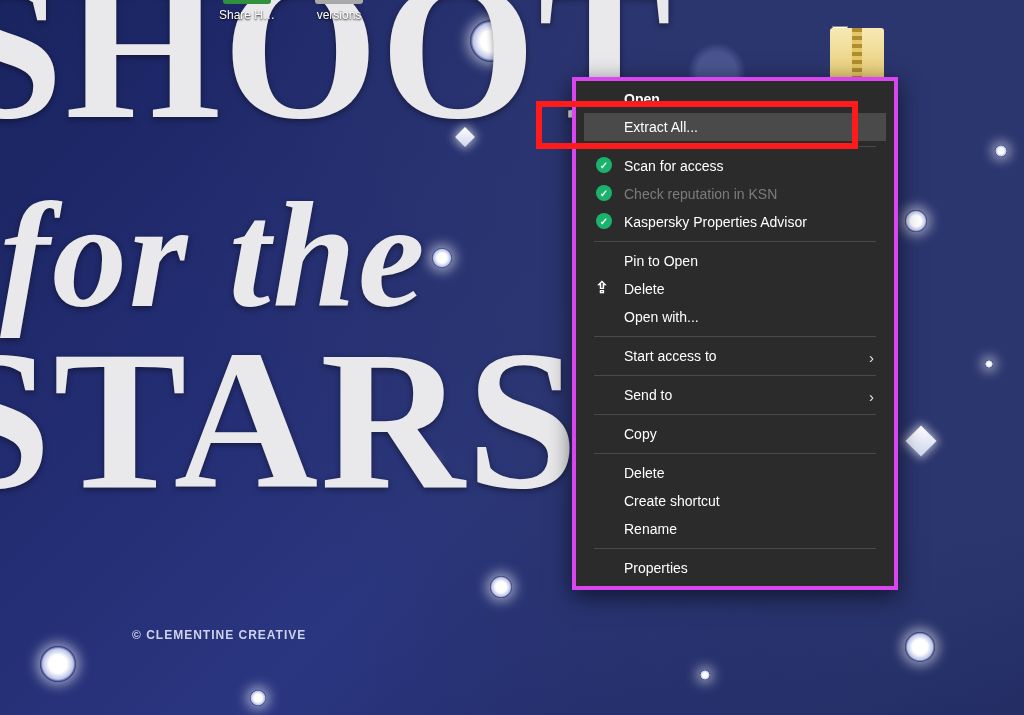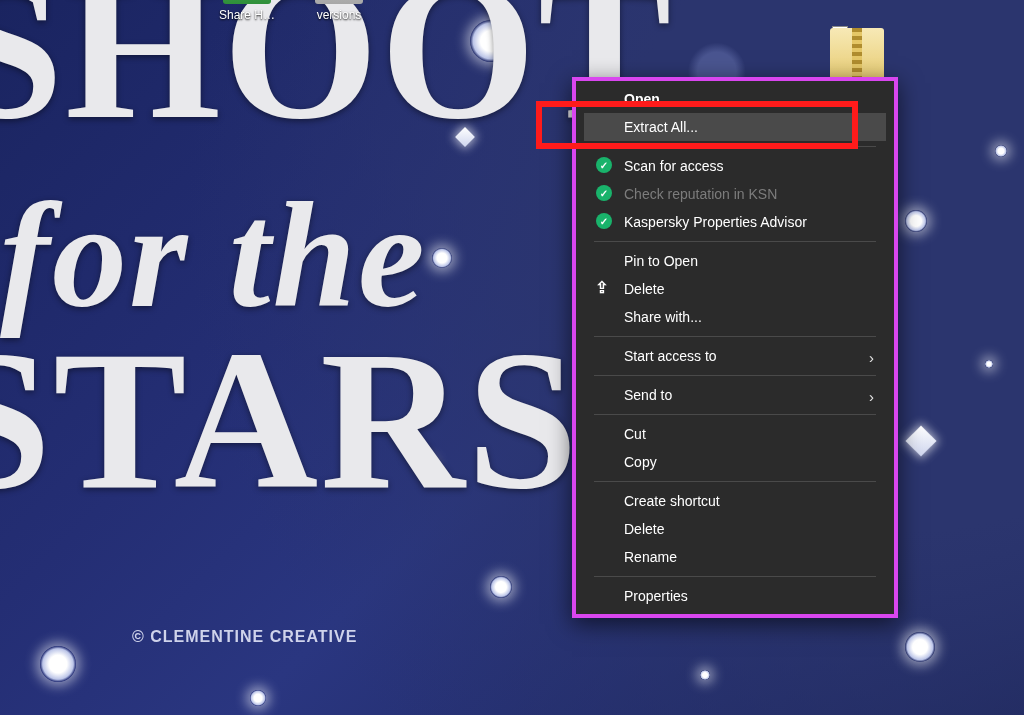--- a/index.html
+++ b/index.html
@@ -6,21 +6,21 @@
 
 .wallpaper{position:absolute;inset:0;
   background:
     radial-gradient(circle at 70% 10%,#4a5590 0 2%,transparent 3%),
     radial-gradient(circle at 90% 30%,#2b356e 0 30%,transparent 70%),
     linear-gradient(135deg,#1a2460 0%,#242e74 35%,#2a3680 55%,#1b2458 100%);}
 .star{position:absolute;border-radius:50%;background:radial-gradient(circle,#fff 0 35%,#bcc5e8 60%,transparent 70%);box-shadow:0 0 12px 4px rgba(255,255,255,.5)}
 .diamond{position:absolute;width:22px;height:22px;transform:rotate(45deg);background:linear-gradient(135deg,#fff,#cfd6ef);box-shadow:0 0 10px 2px rgba(255,255,255,.6)}
 
 .brush{position:absolute;color:#e9e9ec;text-shadow:0 2px 6px rgba(0,0,0,.45);font-family:"Brush Script MT","Segoe Script",cursive;font-weight:700;line-height:.9;letter-spacing:2px}
-.credit{position:absolute;left:132px;top:628px;color:#cfd3eb;font-weight:700;font-size:16px;letter-spacing:1px}
+.credit{position:absolute;left:132px;top:628px;color:#cfd3eb;font-weight:700;font-size:12px;letter-spacing:1px}
 
 .dicon{position:absolute;width:82px;text-align:center;color:#fff;font-size:12px;text-shadow:0 1px 2px #000}
 .dicon .box{width:48px;height:48px;margin:0 auto 4px;border-radius:3px}
 .market .box{background:linear-gradient(#55c05d,#2f8f3a)}
 .homepage .box{background:linear-gradient(#d9d9d9,#a7a7a7)}
 
 .zipwrap{position:absolute;left:818px;top:28px;width:78px;text-align:center;color:#fff;font-size:12px;text-shadow:0 1px 2px #000}
 .zipcheck{position:absolute;left:14px;top:-2px;width:14px;height:14px;background:#fff;border:1px solid #888;font-size:11px;line-height:12px;color:#000}
 .zipicon{width:54px;height:54px;margin:0 auto 4px;background:linear-gradient(#f7e9b6,#e8cc70);border-radius:3px;position:relative}
 .zipicon:before{content:"";position:absolute;left:22px;top:0;width:10px;height:54px;background:repeating-linear-gradient(#b08d2f 0 4px,#e5c767 4px 8px)}
@@ -99,45 +99,42 @@
     </div>
   <div class="sep"></div>
   <div class="item">
       <span>Pin to Open</span>
     </div>
   <div class="item">
       <span class="ico share">⇪</span>
       <span>Delete</span>
     </div>
   <div class="item">
-      <span>Share with...</span>
+      <span>Open with...</span>
     </div>
   <div class="sep"></div>
   <div class="item">
       <span>Start access to</span>
       <span class="arrow">›</span>
     </div>
   <div class="sep"></div>
   <div class="item">
       <span>Send to</span>
       <span class="arrow">›</span>
     </div>
   <div class="sep"></div>
   <div class="item">
-      <span>Cut</span>
-    </div>
-  <div class="item">
       <span>Copy</span>
     </div>
   <div class="sep"></div>
   <div class="item">
-      <span>Create shortcut</span>
+      <span>Delete</span>
     </div>
   <div class="item">
-      <span>Delete</span>
+      <span>Create shortcut</span>
     </div>
   <div class="item">
       <span>Rename</span>
     </div>
   <div class="sep"></div>
   <div class="item">
       <span>Properties</span>
     </div>
 </div>
 

